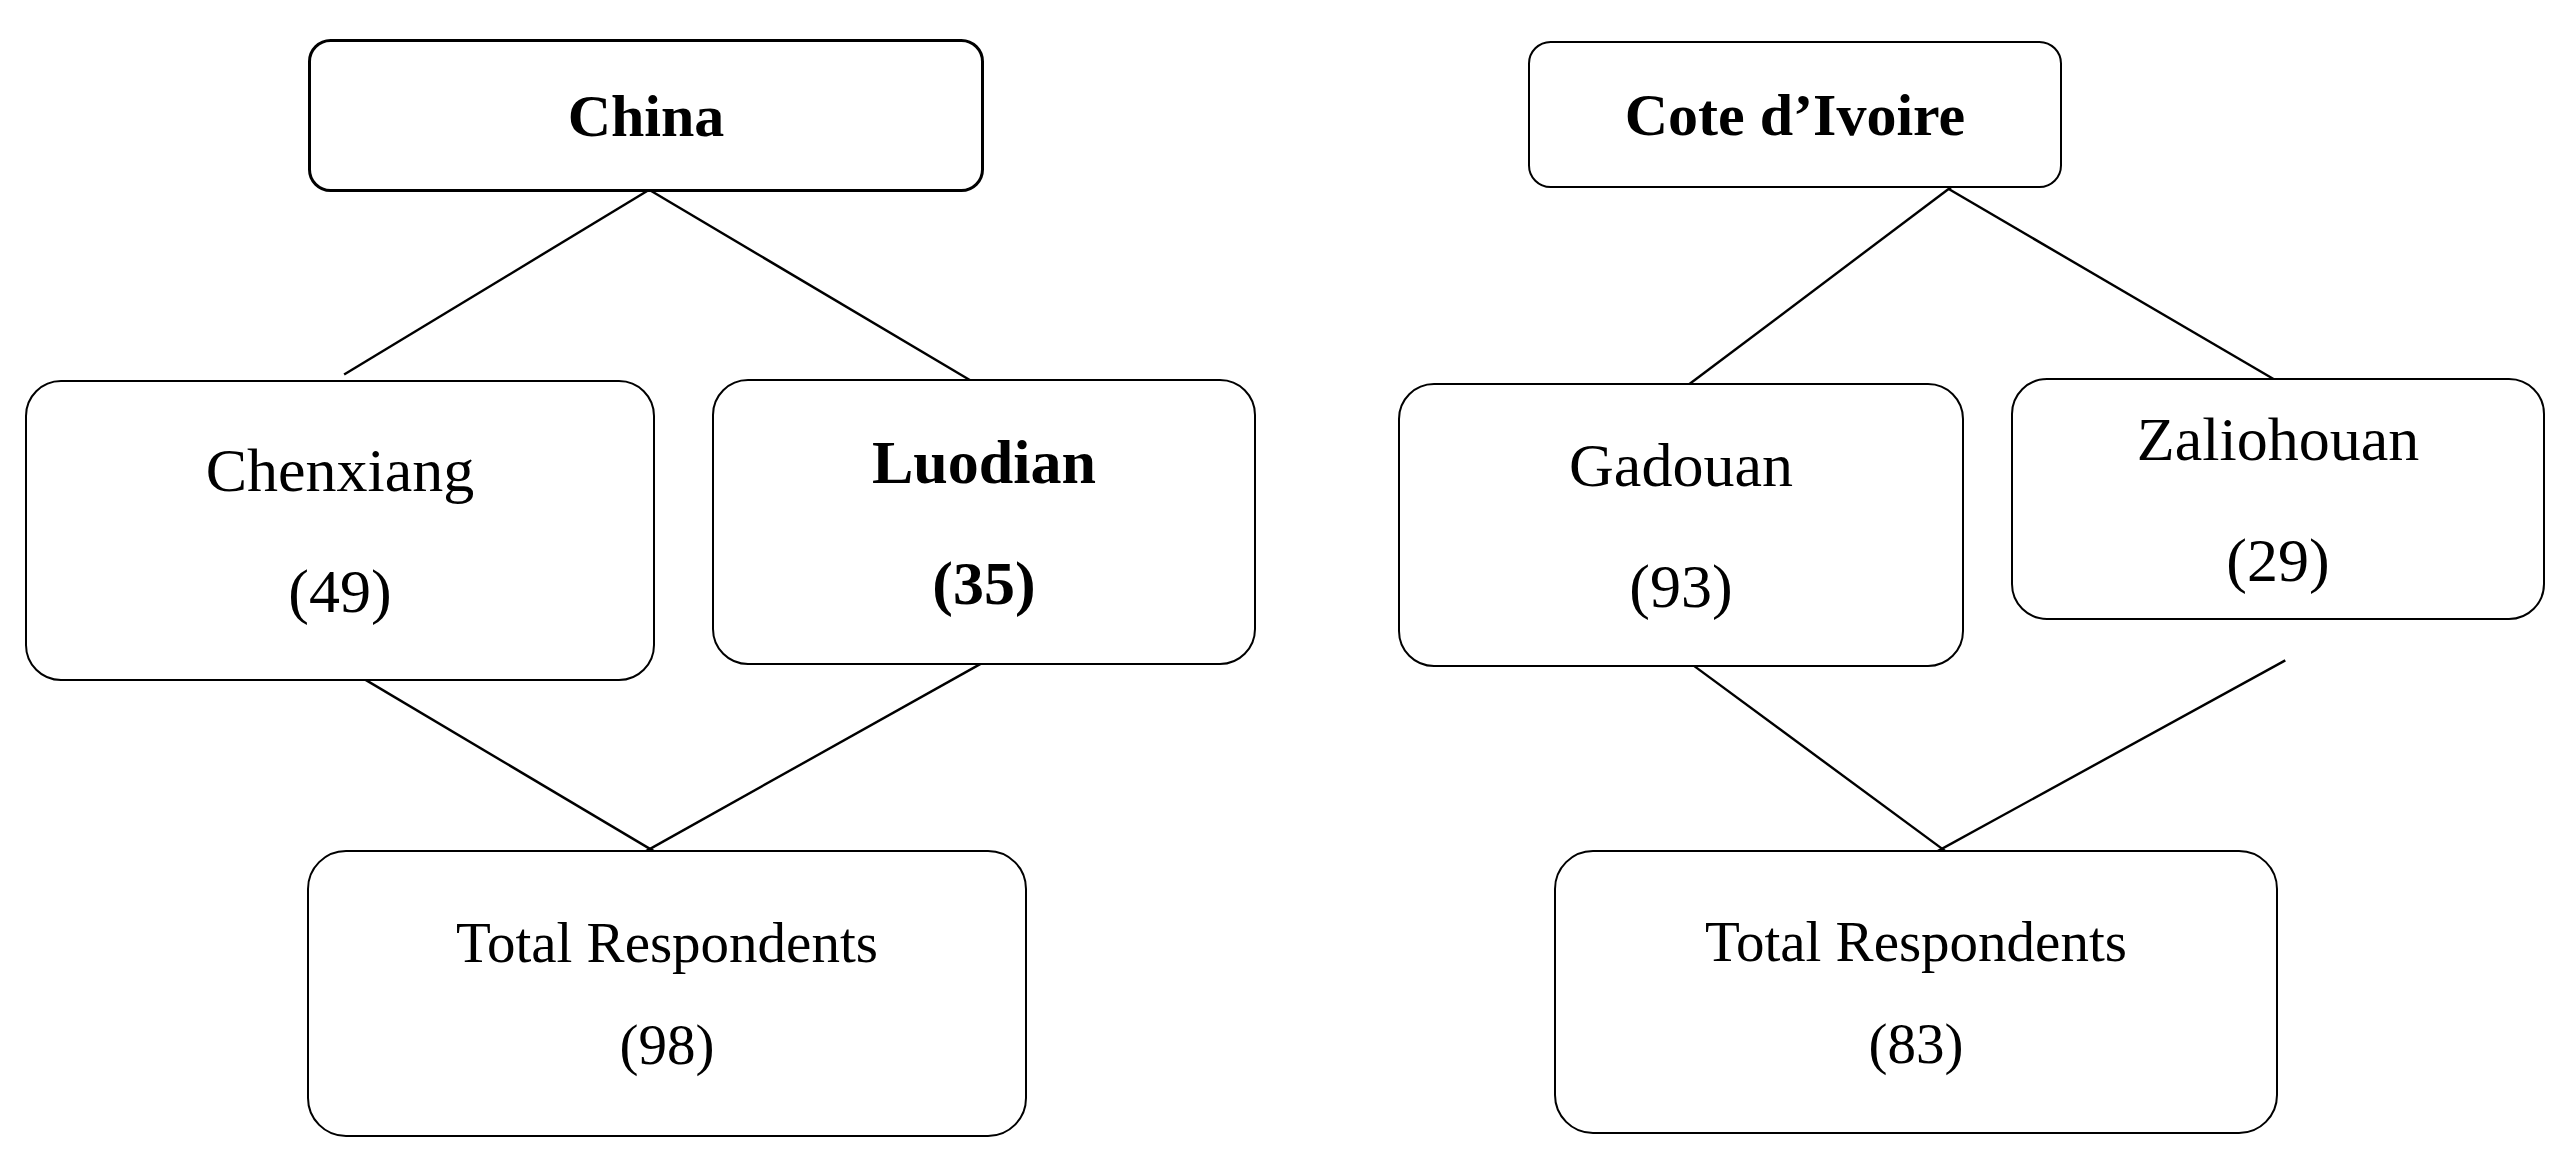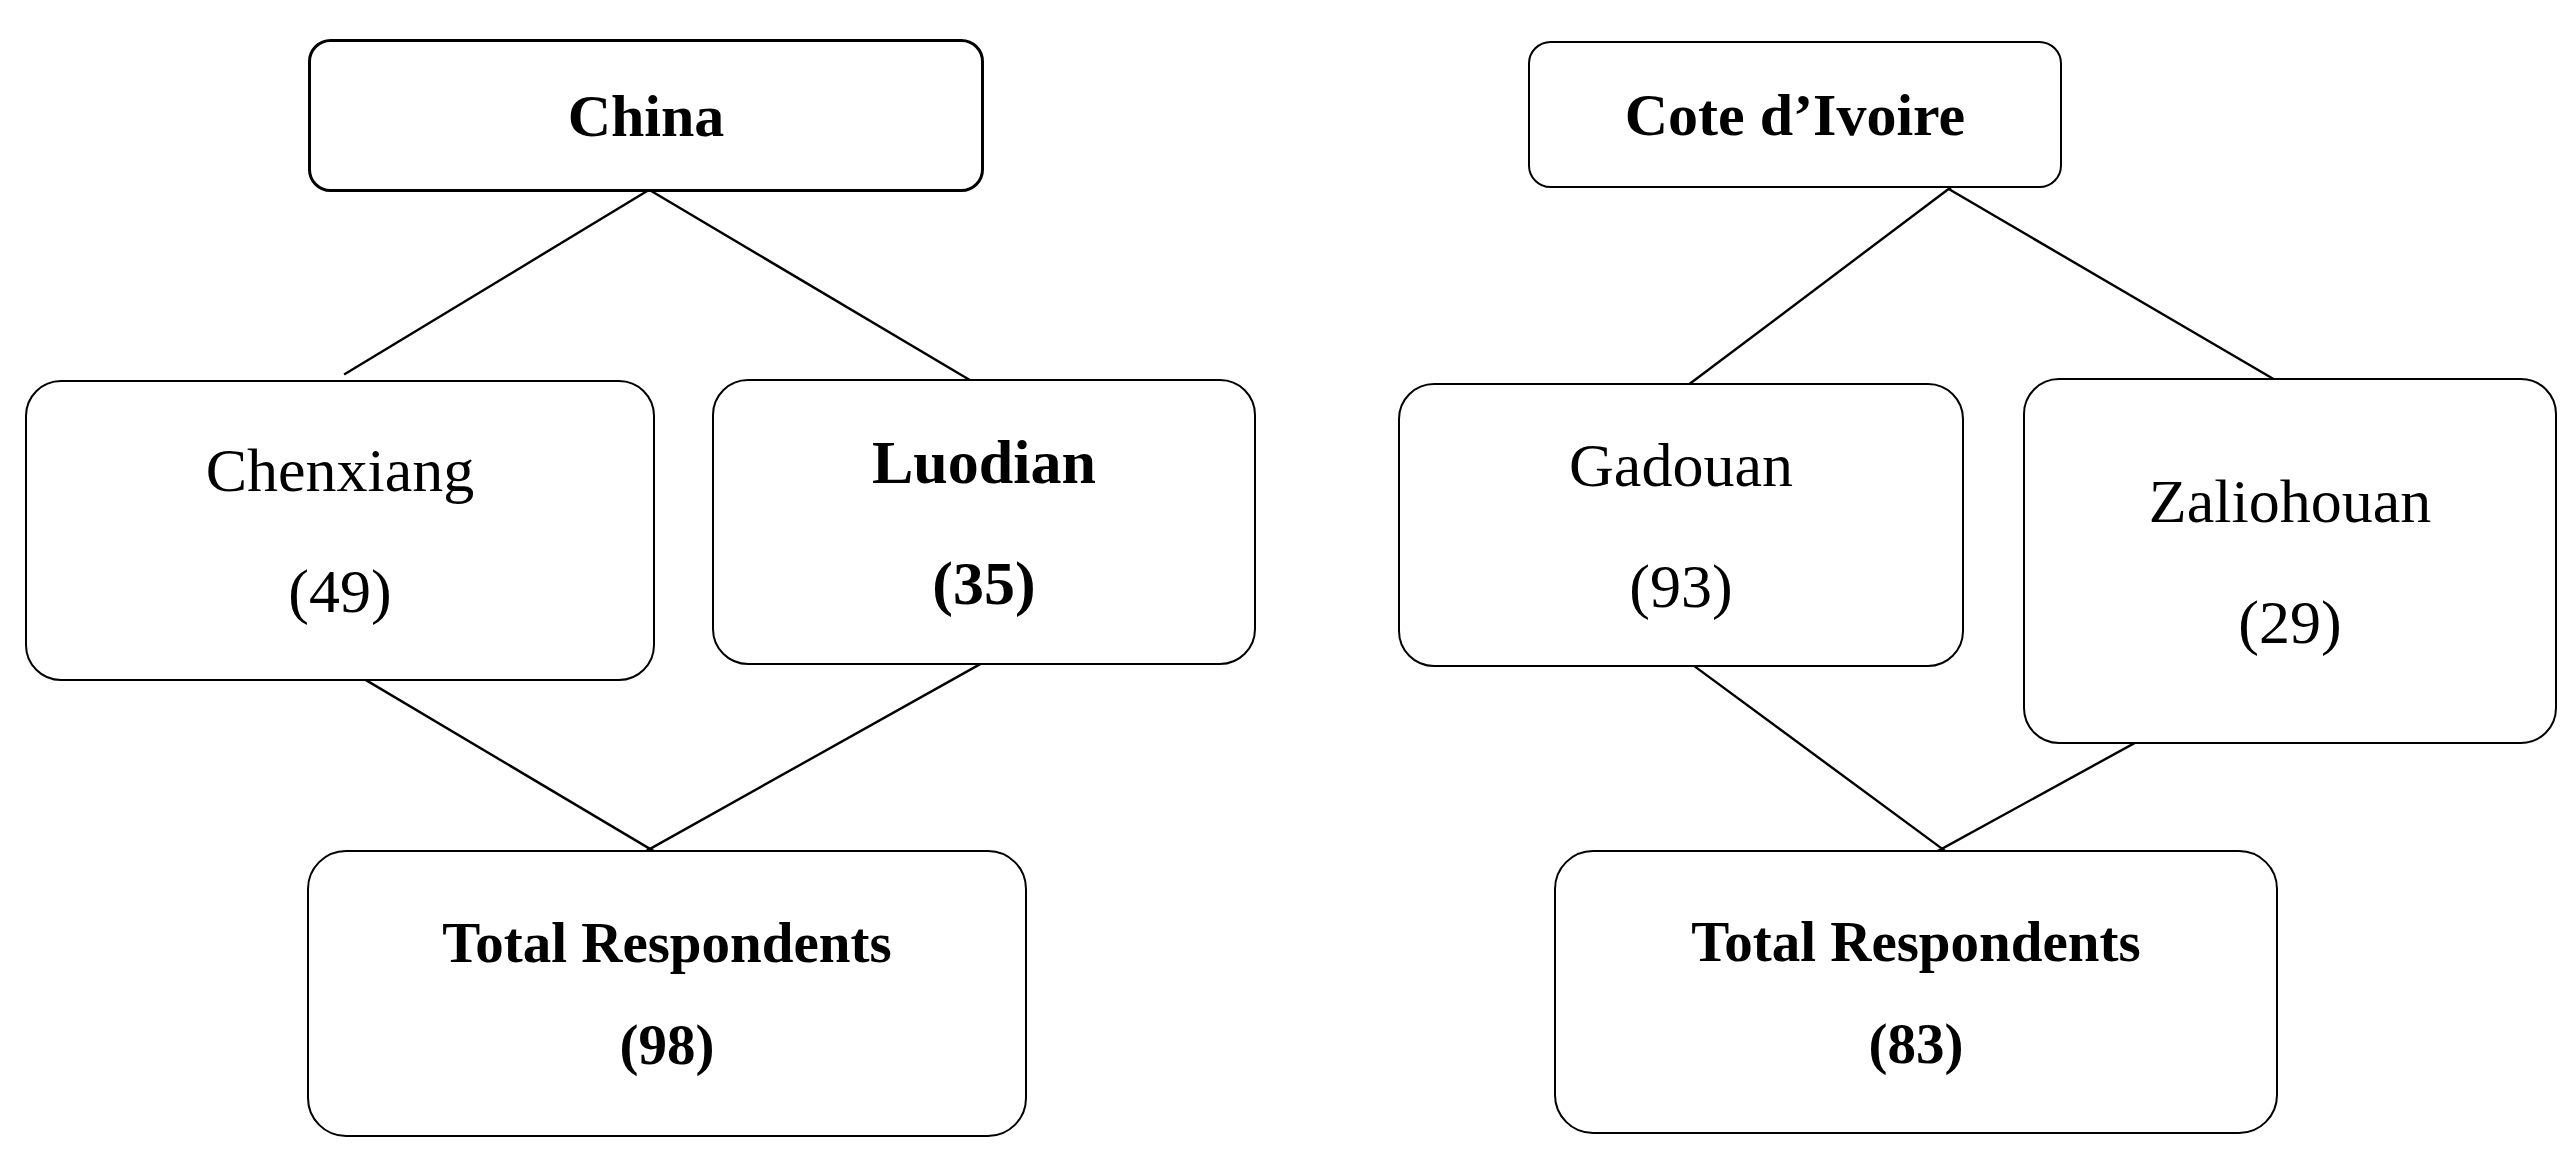--- a/index.html
+++ b/index.html
@@ -47,35 +47,35 @@
     font-weight: bold;
     font-size: 60px;
   }
   .site-node {
     border-radius: 36px;
     font-size: 62px;
     gap: 59px;
   }
   .total-node {
     border-radius: 39px;
-    font-weight: bold;
+    font-weight: normal;
     font-size: 57px;
     gap: 45px;
   }
 
   
   #box-china       { left: 308px;  top: 39px;   width: 676px; height: 153px; }
   #box-chenxiang   { left: 25px;   top: 369px;  width: 630px; height: 301px; margin-top: 11px; }
   #box-luodian     { left: 712px;  top: 379px;  width: 544px; height: 286px; font-weight: bold; }
   #box-total-china { left: 307px;  top: 850px; width: 720px; height: 287px; }
 
   
   #box-cote        { left: 1528px; top: 41px;   width: 534px; height: 147px; border-width: 2.6px; }
   #box-gadouan     { left: 1398px; top: 383px;  width: 566px; height: 284px; }
-  #box-zaliohouan  { left: 2011px; top: 378px;  width: 534px; height: 366px; margin-left: 12px; }
+  #box-zaliohouan  { left: 2011px; top: 378px;  width: 534px; height: 242px; }
   #box-total-cote  { left: 1554px; top: 850px; width: 724px; height: 284px; }
 </style>
 </head>
 <body>
 
 <div class="canvas">
 
   <svg class="connectors" viewBox="0 0 3424 1553" xmlns="http://www.w3.org/2000/svg">
 
     <line x1="878" y1="243" x2="457" y2="498"></line>

